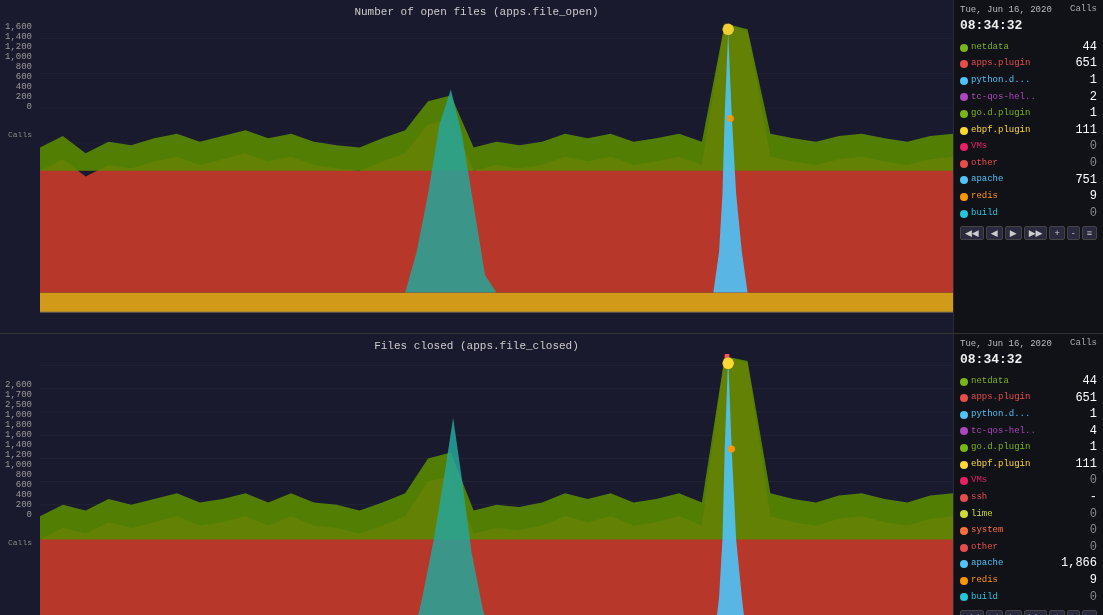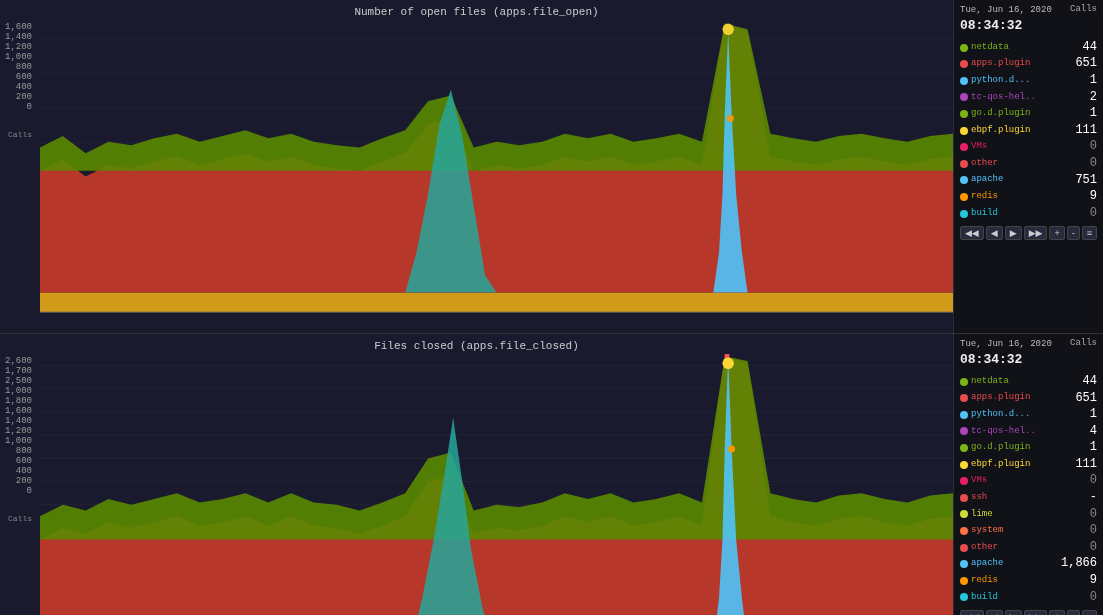--- a/index.html
+++ b/index.html
@@ -305,21 +305,21 @@
       <button class="nav-btn">≡</button>
     </div>
   </div>
 </div>
 
 <div class="chart-container">
   <div class="chart-area">
     <div class="chart-title">Files closed (apps.file_closed)</div>
     <div class="chart-body">
       <div style="display:flex;flex-direction:column;width:40px;position:relative;">
-        <div class="y-axis" style="padding-bottom:18px;">
+        <div class="y-axis" style="padding-bottom:18px;margin-top:24px;">
           <span>2,600</span>
           <span>1,700</span>
           <span>2,500</span>
           <span>1,000</span>
           <span>1,800</span>
           <span>1,600</span>
           <span>1,400</span>
           <span>1,200</span>
           <span>1,000</span>
           <span>800</span>

